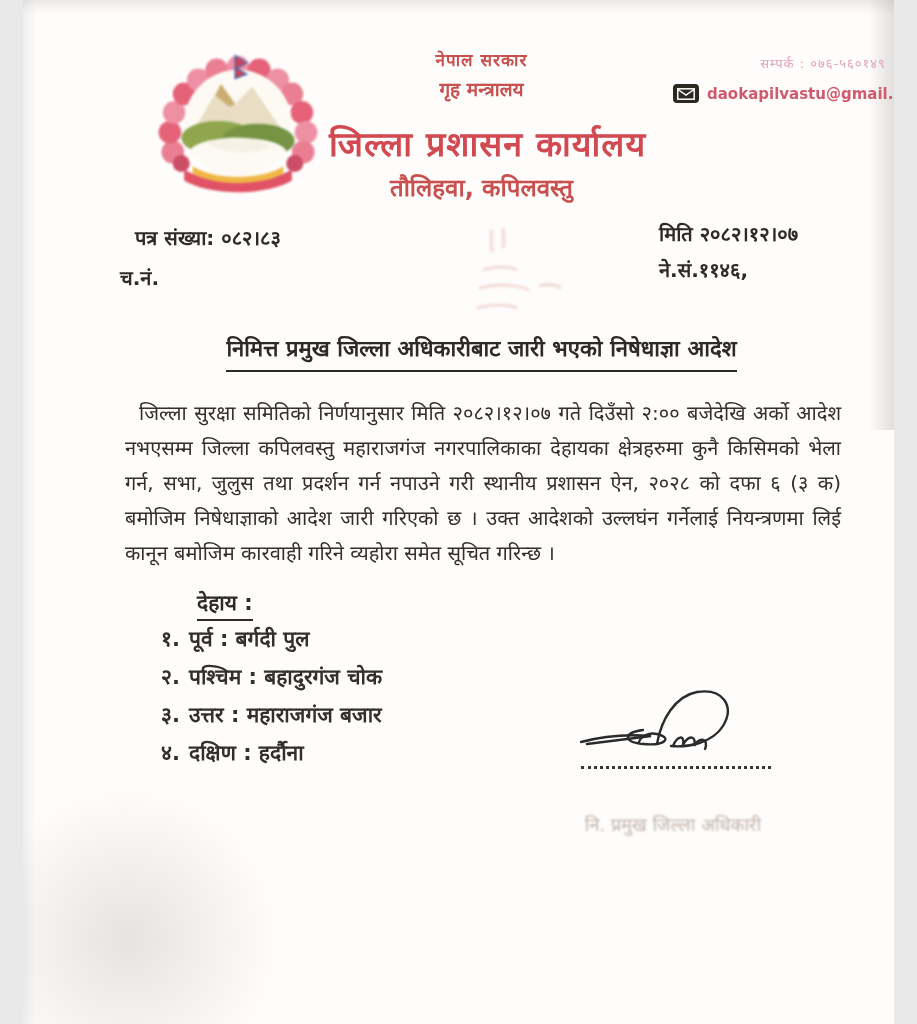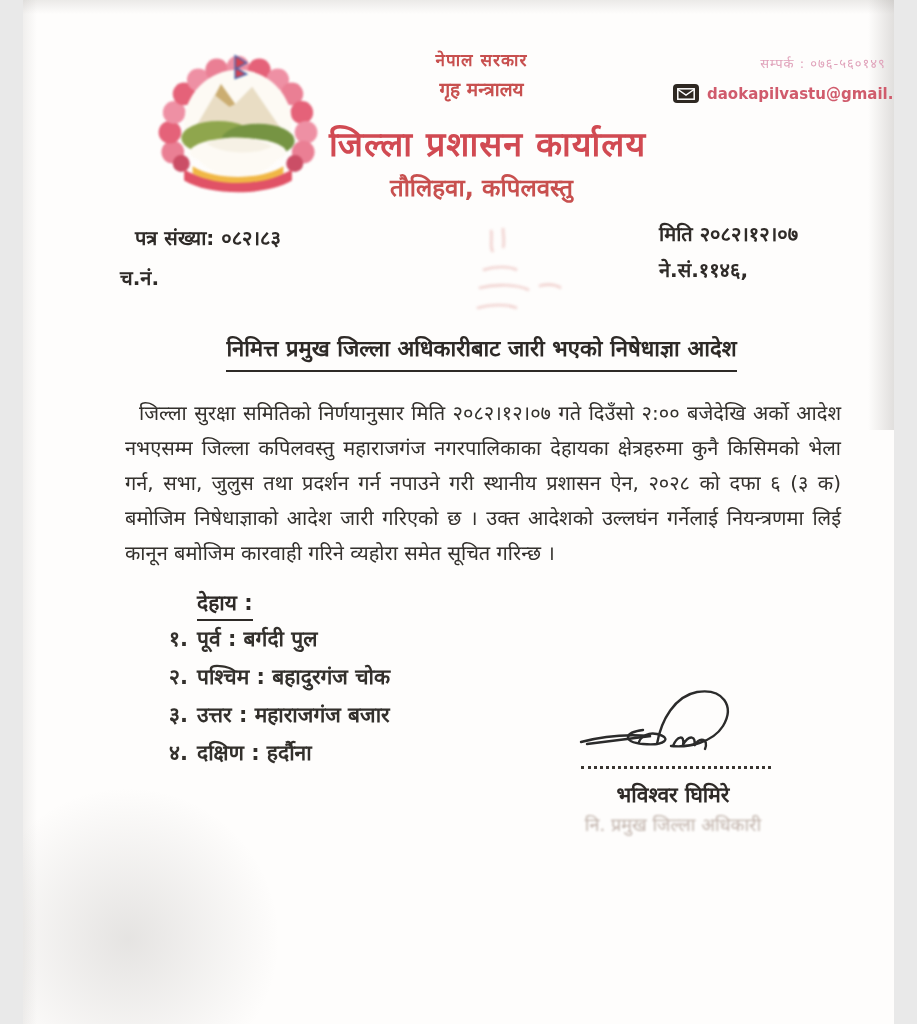--- a/index.html
+++ b/index.html
@@ -90,21 +90,21 @@
     font-size: 20px; line-height: 35px; text-align: justify; color: #33302c;
     text-indent: 14px; font-weight: 500;
   }
 
   
   .list-heading {
     position: absolute; left: 138px; top: 588px;
     font-size: 21px; font-weight: bold; color: #2e2a27;
     border-bottom: 2px solid #2e2a27; padding-bottom: 3px; margin-left: 36px;
   }
-  .list-item { position: absolute; left: 138px; font-size: 21px; font-weight: bold; color: #33302c; margin-left: 8px; }
+  .list-item { position: absolute; left: 138px; font-size: 21px; font-weight: bold; color: #33302c; }
   .li-0 { top: 624px; }
   .li-1 { top: 662px; }
   .li-2 { top: 700px; }
   .li-3 { top: 738px; }
   .list-item .num { display: inline-block; width: 28px; }
 
   
   .sig-svg { position: absolute; left: 550px; top: 686px; width: 200px; height: 84px; }
   .sig-dots {
     position: absolute; left: 558px; top: 766px; width: 190px;
@@ -222,16 +222,15 @@
 
   <svg class="sig-svg" viewBox="0 0 200 84">
     <g stroke="#2b2b2b" stroke-width="2.4" fill="none" stroke-linecap="round">
       <path d="M8 56 C 30 50, 55 48, 78 50 L 14 58"></path>
       <path d="M70 44 C 52 46, 48 56, 70 58 C 92 60, 100 52, 84 48 C 76 46, 68 50, 66 56"></path>
       <path d="M84 58 C 88 34, 102 10, 124 6 C 150 2, 162 20, 150 40 C 140 56, 116 62, 98 60"></path>
       <path d="M100 60 c 4 -10 12 -12 10 -1 c 6 -11 14 -9 11 1 c 6 -10 15 -7 11 3"></path>
     </g>
   </svg>
   <div class="sig-dots"></div>
-  <div class="sig-name">भविश्वर घिमिरे</div>
   <div class="sig-designation">नि. प्रमुख जिल्ला अधिकारी</div>
 
 </div>
 
 </body></html>

